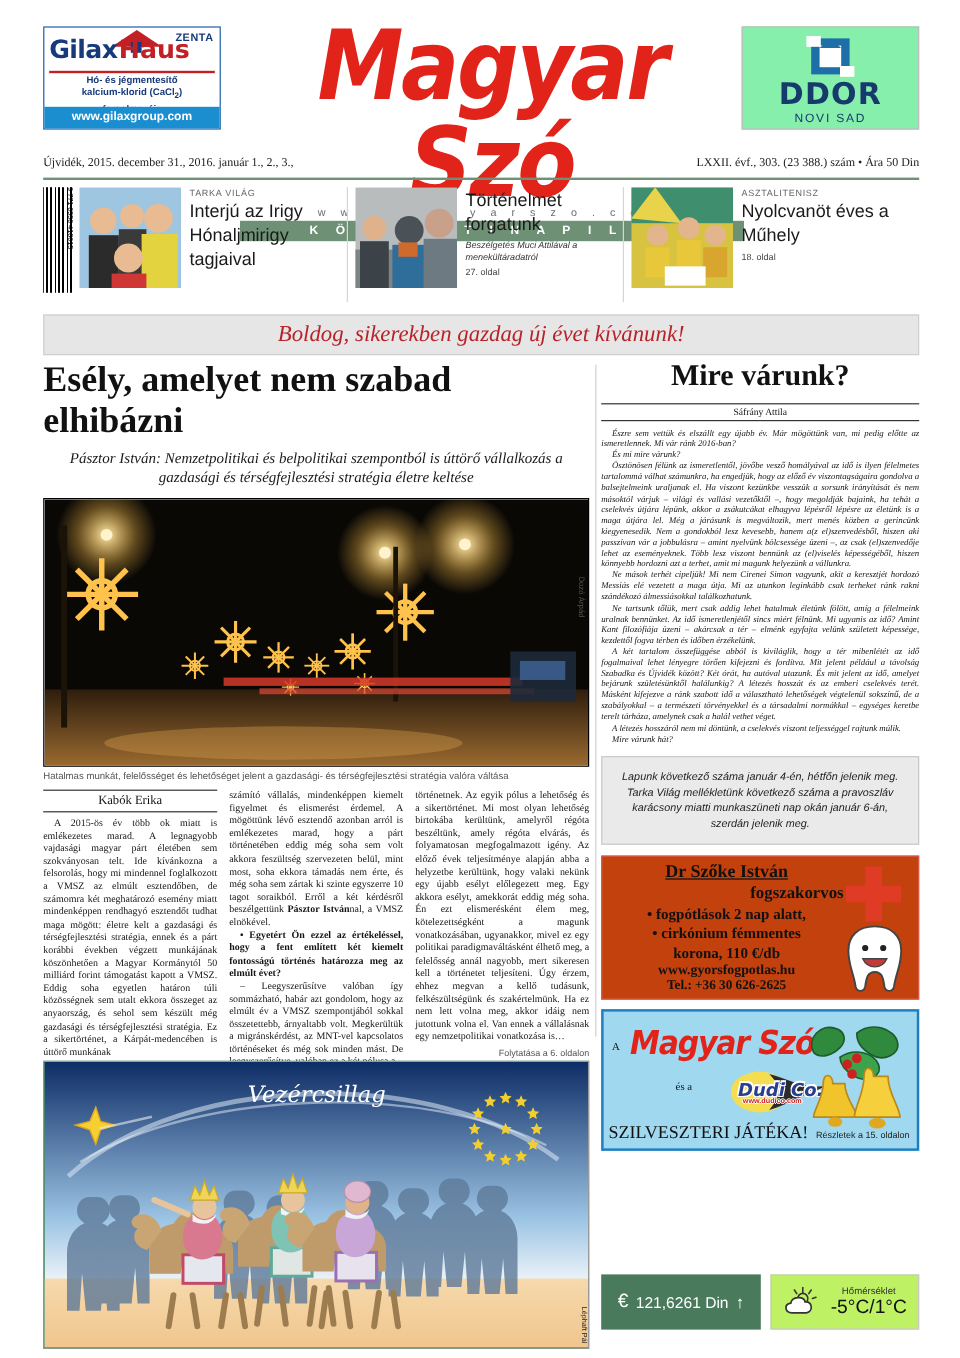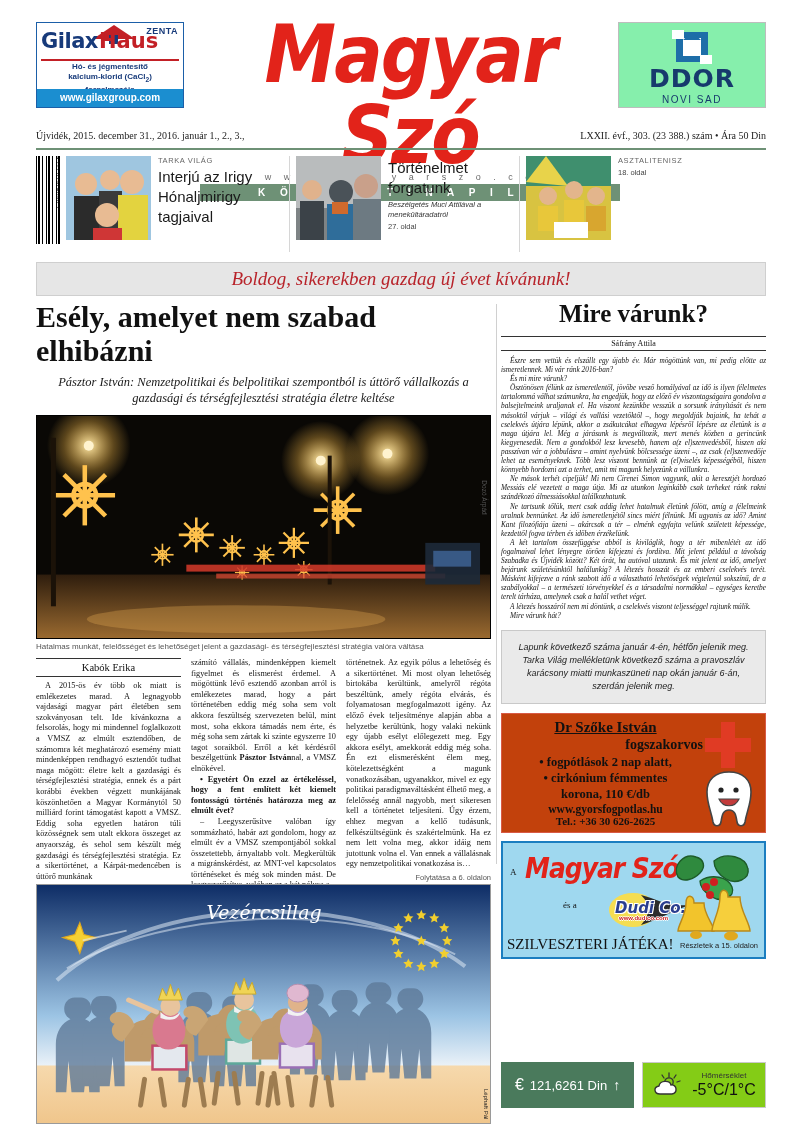--- a/index.html
+++ b/index.html
@@ -171,21 +171,21 @@
   .ad-game-note{position:absolute;right:6px;bottom:7px;font-size:7.5px;color:#222;}
   .bells{position:absolute;right:8px;top:8px;width:86px;height:100px;}
 
   
   .infobar{position:absolute;left:465px;top:762px;width:265px;height:46px;
     display:flex;gap:8px;align-items:stretch;}
   .fx{flex:0 0 133px;background:#4a7a5c;color:#fff;display:flex;align-items:center;
     justify-content:center;gap:6px;font-size:13px;}
   .fx .eur{font-size:16px;}
   .fx .arrow{font-size:14px;}
-  .wx{flex:1;border:1px solid #c9c9c9;background:#84cc16;display:flex;align-items:center;
+  .wx{flex:1;border:1px solid #c9c9c9;background:#bef264;display:flex;align-items:center;
     gap:6px;padding:0 8px;box-sizing:border-box;}
   .wx-icon{width:34px;height:26px;flex:0 0 34px;}
   .wx-txt{text-align:center;flex:1;}
   .wx-label{font-size:8px;color:#333;}
   .wx-temp{font-size:16px;color:#111;margin-top:1px;}
 
   
   .cartoon{position:absolute;left:36px;top:884px;width:455px;height:240px;
     border:1px solid #9a9a9a;box-sizing:border-box;overflow:hidden;background:#15803d;}
   .cartoon-sig{position:absolute;right:1px;bottom:4px;font-size:6px;color:#222;
@@ -300,20 +300,21 @@
             <rect x="12" y="50" width="20" height="25" fill="#e8c73a"></rect>
           <circle cx="48" cy="34" r="9" fill="#e3b58c"></circle>
             <rect x="38" y="44" width="20" height="31" fill="#e8c73a"></rect>
           <circle cx="70" cy="40" r="9" fill="#e3b58c"></circle>
             <rect x="60" y="50" width="20" height="25" fill="#d8a62f"></rect>
           <rect x="28" y="66" width="34" height="16" fill="#fff"></rect>
         </svg>
       </div>
       <div class="teaser-txt">
         <div class="teaser-kicker">ASZTALITENISZ</div>
+        <div class="teaser-head">Nyolcvanöt éves a Műhely</div>
         <div class="teaser-page">18. oldal</div>
       </div>
     </div>
   </div>
 
   <div class="greet">
     <span>Boldog, sikerekben gazdag új évet kívánunk!</span>
   </div>
 
   <div class="content">

